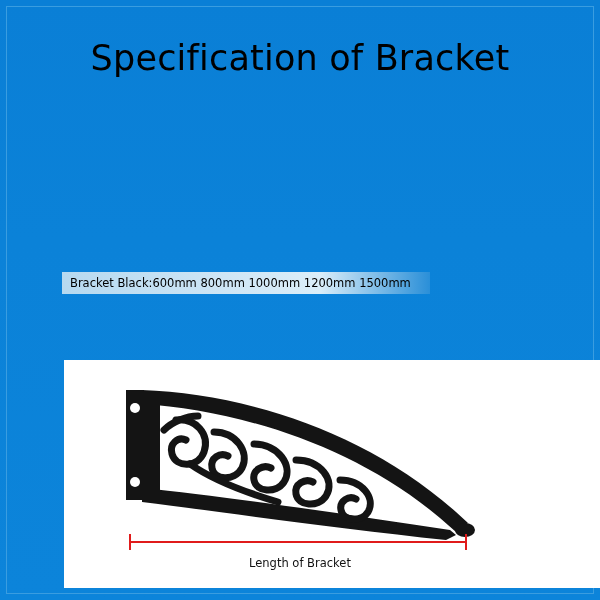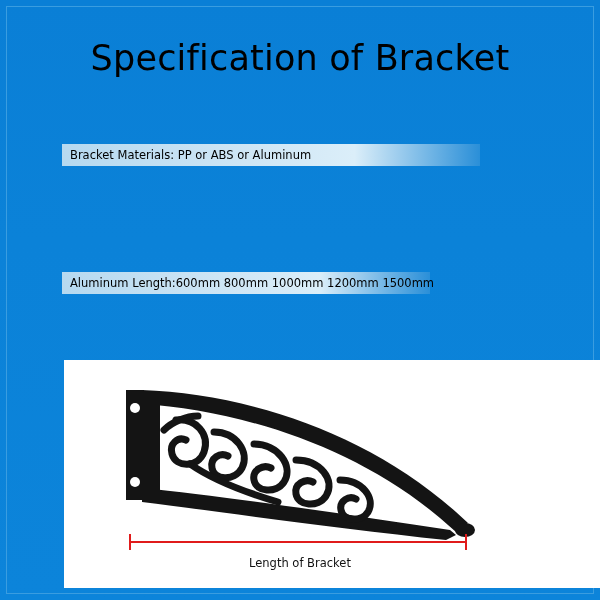--- a/index.html
+++ b/index.html
@@ -93,27 +93,24 @@
 </style>
 </head>
 <body>
 
 <div id="page">
 
   <div id="frame"></div>
 
   <div id="title">Specification of Bracket</div>
 
-  <div class="spec-row" id="row-material">
-    <span class="txt">Bracket Materials:  PP  or  ABS  or Aluminum</span>
-  </div>
 
 
   <div class="spec-row" id="row-length">
-    <span class="txt">Aluminum Length:600mm  800mm  1000mm  1200mm  1500mm</span>
+    <span class="txt">Bracket Black:600mm  800mm  1000mm  1200mm  1500mm</span>
   </div>
 
   <div id="image-card">
     <svg id="bracket-svg" viewBox="0 0 472 228" xmlns="http://www.w3.org/2000/svg">
 
       <path d="M62 30 L80 30 L80 140 L62 140 Z" fill="#141414"></path>
 
       <circle cx="71" cy="48" r="5" fill="#ffffff"></circle>
       <circle cx="71" cy="122" r="5" fill="#ffffff"></circle>
 

